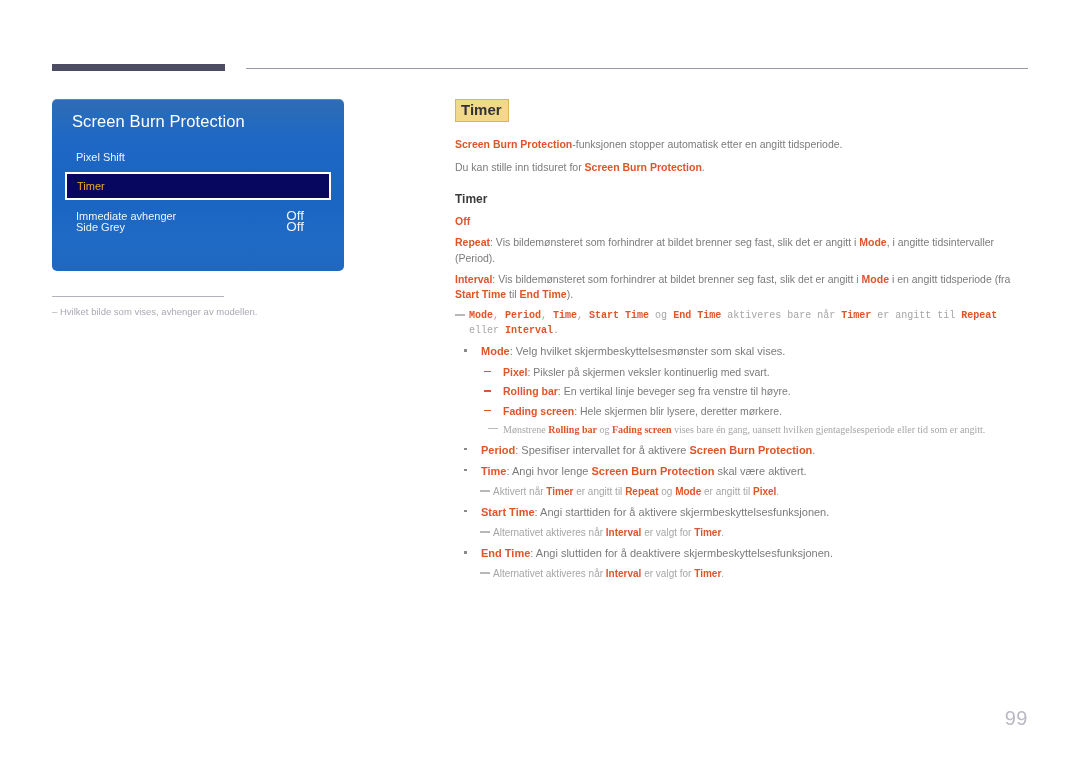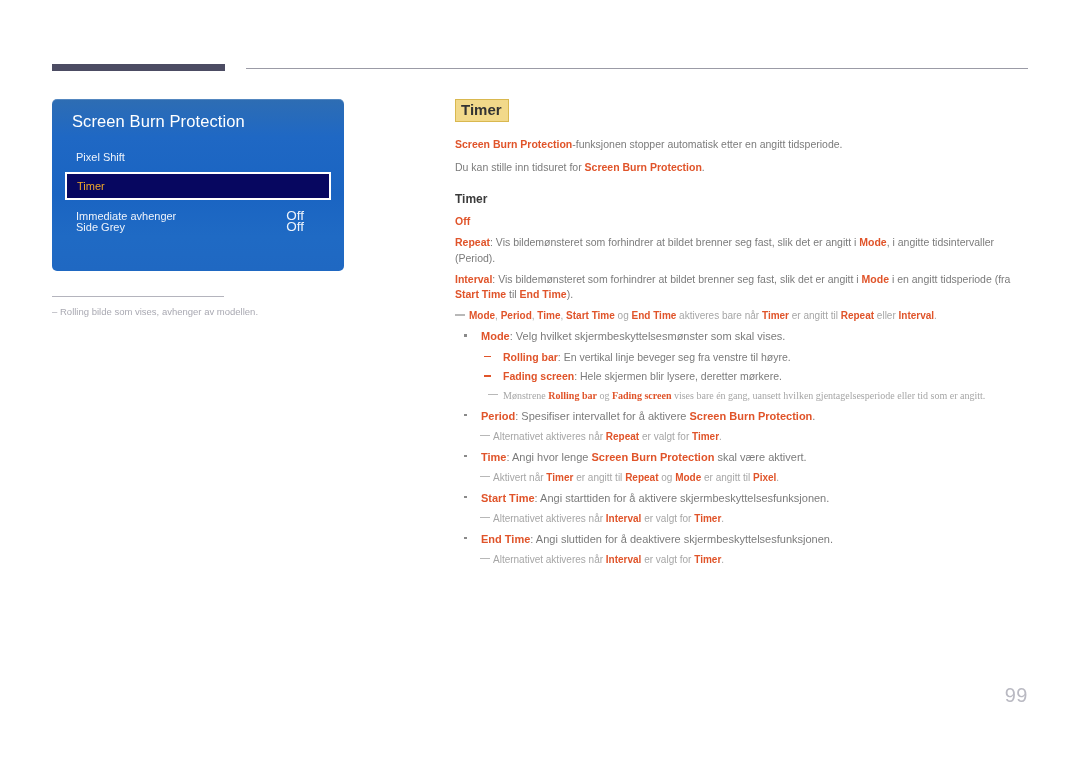--- a/index.html
+++ b/index.html
@@ -202,38 +202,38 @@
   
   .note-row {
     position: relative;
     padding-left: 38px;
     font-size: 10px;
     line-height: 1.5;
     color: #a6a6a6;
     margin-bottom: 5px;
   }
   .note-row.indent-2 { padding-left: 48px; font-family: Liberation Serif, serif; }
-  .note-row.indent-0 { padding-left: 14px; }
+  .note-row.indent-0 { padding-left: 14px; font-family: Liberation Mono, monospace; }
   .note-row .note-dash {
     position: absolute;
     top: 6px;
     width: 10px;
     height: 1.6px;
     background: #b8b8b8;
   }
   .note-row .note-dash { left: 25px; }
   .note-row.indent-2 .note-dash { left: 33px; }
   .note-row.indent-0 .note-dash { left: 0px; }
   .note-row .k { color: #e0542a; font-weight: bold; }
 
   
   .page-number {
     position: absolute;
     right: 52px;
-    top: 684px;
+    top: 707px;
     font-size: 20px;
     color: #b9b9c2;
     letter-spacing: 0.5px;
   }
 </style>
 </head>
 <body>
 
 <div class="header-rules">
   <div class="rule-thick"></div>
@@ -261,21 +261,21 @@
   <div class="osd-row r3">
     <span class="lbl">Side Grey</span>
     <span class="val">Off</span>
   </div>
 </div>
 
 <div class="footnote-block">
   <div class="footnote-rule"></div>
   <div class="footnote-line">
     <span class="footnote-dash">–</span>
-    <span>Rolling bilde som vises, avhenger av modellen.</span>
+    <span>Hvilket bilde som vises, avhenger av modellen.</span>
   </div>
 </div>
 
 <div class="content">
 
   <div class="section-heading">Timer</div>
 
   <div class="para">
     <span class="k">Screen Burn Protection</span><span>-funksjonen stopper automatisk etter en angitt tidsperiode.</span>
   </div>
@@ -300,41 +300,41 @@
 
   <div class="note-row indent-0">
     <span class="note-dash"></span><span class="k">Mode</span><span>, </span><span class="k">Period</span><span>, </span><span class="k">Time</span><span>, </span><span class="k">Start Time</span><span> og </span><span class="k">End Time</span><span> aktiveres bare når </span><span class="k">Timer</span><span> er angitt til </span><span class="k">Repeat</span><span> eller </span><span class="k">Interval</span><span>.</span>
   </div>
 
   
   <div class="bullet-row">
     <span class="bullet-dot"></span><span class="k">Mode</span><span>: Velg hvilket skjermbeskyttelsesmønster som skal vises.</span>
   </div>
 
+  <div class="dash-row">
+    <span class="dash-mark"></span><span class="k">Pixel</span><span>: Piksler på skjermen veksler kontinuerlig med svart.</span>
+  </div>
 
   <div class="dash-row">
     <span class="dash-mark"></span><span class="k">Rolling bar</span><span>: En vertikal linje beveger seg fra venstre til høyre.</span>
   </div>
 
   <div class="dash-row">
     <span class="dash-mark"></span><span class="k">Fading screen</span><span>: Hele skjermen blir lysere, deretter mørkere.</span>
   </div>
 
   <div class="note-row indent-2">
     <span class="note-dash"></span><span>Mønstrene </span><span class="k">Rolling bar</span><span> og </span><span class="k">Fading screen</span><span> vises bare én gang, uansett hvilken gjentagelsesperiode eller tid som er angitt.</span>
   </div>
 
   
   <div class="bullet-row">
     <span class="bullet-dot"></span><span class="k">Period</span><span>: Spesifiser intervallet for å aktivere </span><span class="k">Screen Burn Protection</span><span>.</span>
   </div>
 
-  <div class="note-row">
-    <span class="note-dash"></span><span>Alternativet aktiveres når </span><span class="k">Repeat</span><span> er valgt for </span><span class="k">Timer</span><span>.</span>
-  </div>
 
   
   <div class="bullet-row">
     <span class="bullet-dot"></span><span class="k">Time</span><span>: Angi hvor lenge </span><span class="k">Screen Burn Protection</span><span> skal være aktivert.</span>
   </div>
 
   <div class="note-row">
     <span class="note-dash"></span><span>Aktivert når </span><span class="k">Timer</span><span> er angitt til </span><span class="k">Repeat</span><span> og </span><span class="k">Mode</span><span> er angitt til </span><span class="k">Pixel</span><span>.</span>
   </div>
 

